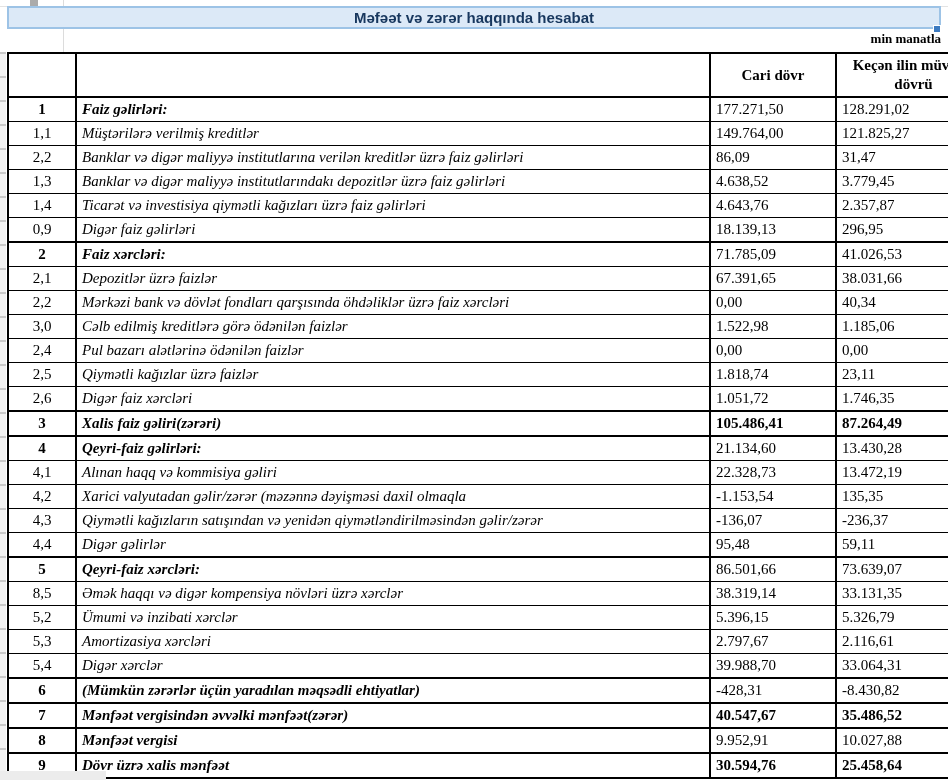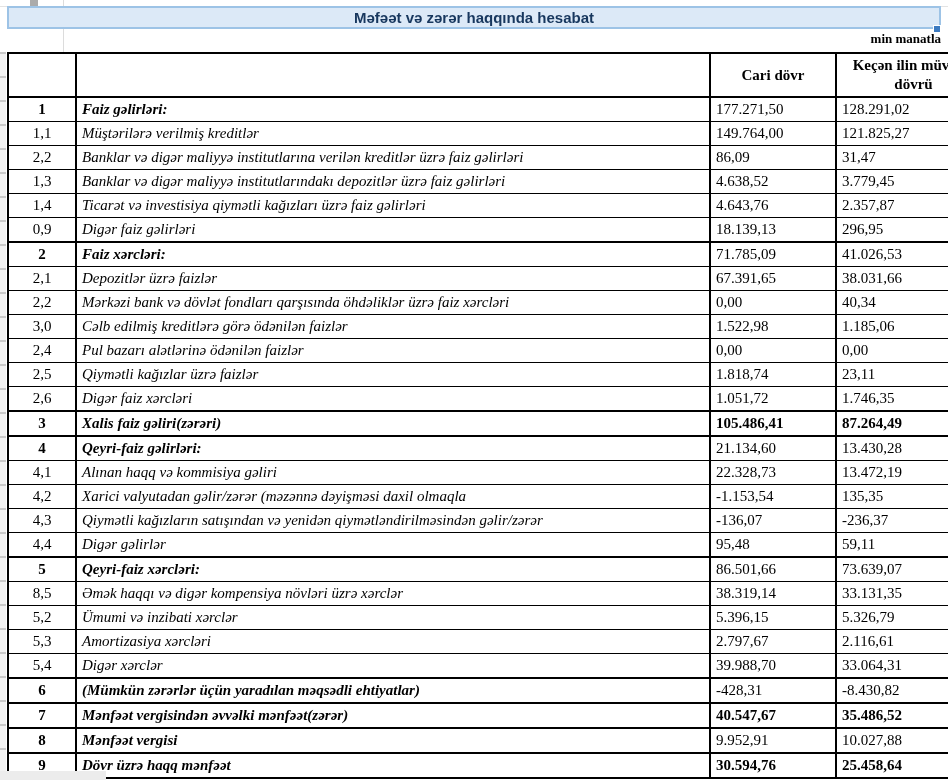--- a/index.html
+++ b/index.html
@@ -245,21 +245,21 @@
           <td class="c-prev num bold">35.486,52</td>
         </tr>
         <tr class="section">
           <td class="c-no">8</td>
           <td class="c-label">Mənfəət vergisi</td>
           <td class="c-cur num">9.952,91</td>
           <td class="c-prev num">10.027,88</td>
         </tr>
         <tr class="section">
           <td class="c-no">9</td>
-          <td class="c-label">Dövr üzrə haqq mənfəət</td>
+          <td class="c-label">Dövr üzrə xalis mənfəət</td>
           <td class="c-cur num bold">30.594,76</td>
           <td class="c-prev num bold">25.458,64</td>
         </tr>
       </tbody>
   </table>
 
   <div class="bottom-strip"></div>
 
 </div>
 

